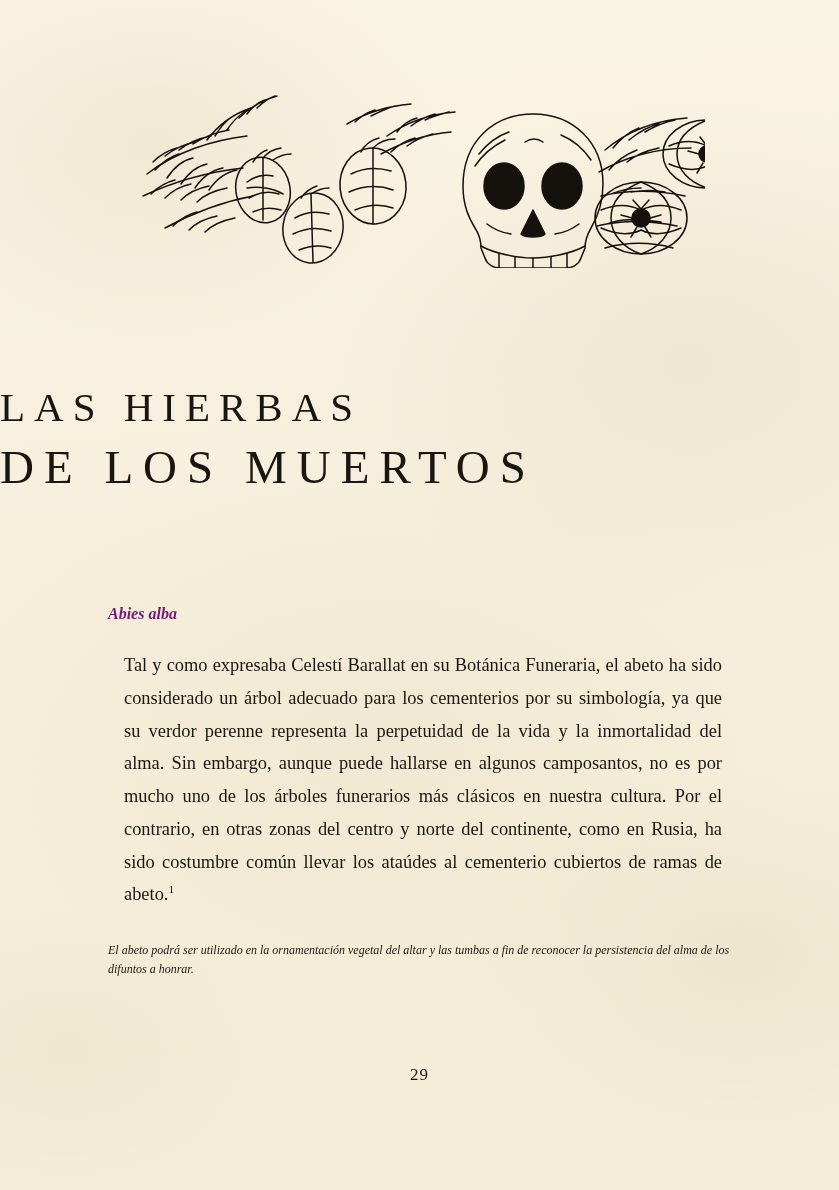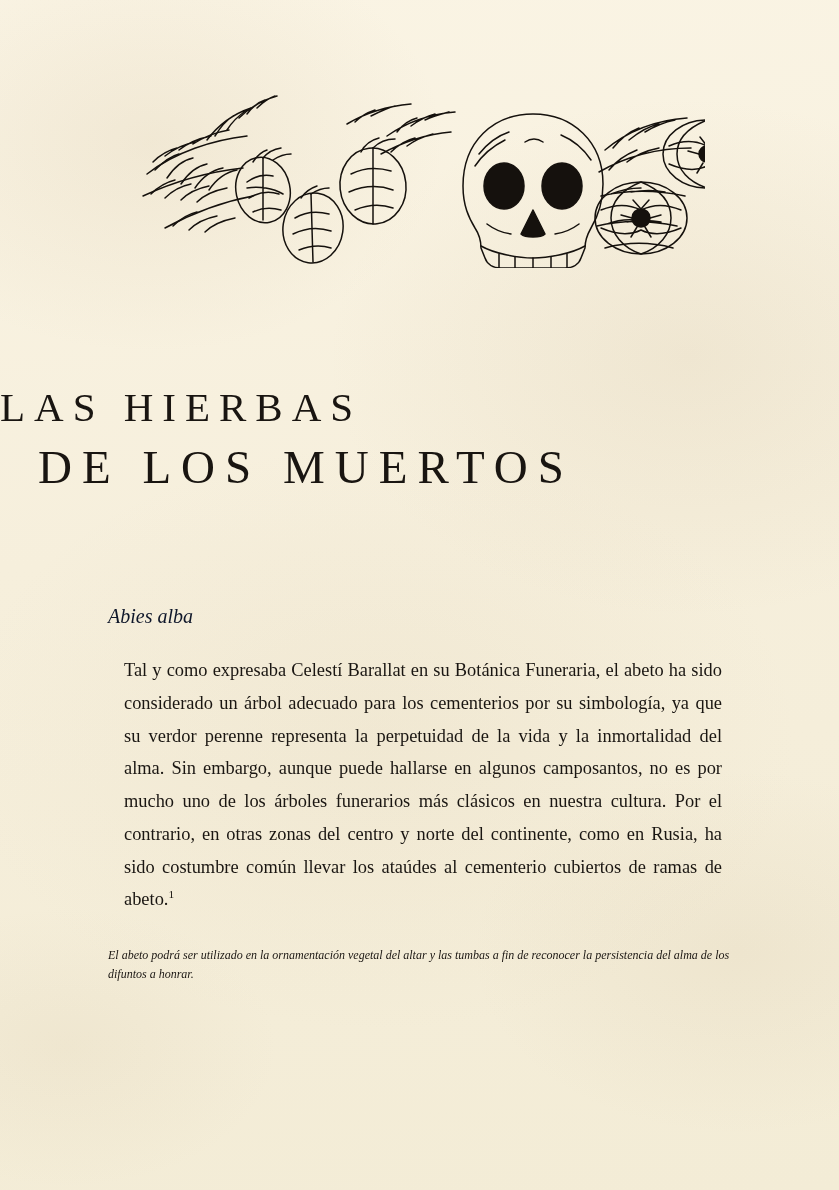--- a/index.html
+++ b/index.html
@@ -65,43 +65,42 @@
     line-height: 1.12;
   }
   .title-line-1 {
     font-size: 41px;
     letter-spacing: 9px;
   }
   .title-line-2 {
     font-size: 47px;
     letter-spacing: 10px;
     margin-top: 10px;
-    padding-left: 38px;
   }
 
   
   .content {
     position: absolute;
     top: 605px;
     left: 108px;
     width: 630px;
   }
   .entry-name {
     font-size: 30px;
     letter-spacing: 5px;
     font-weight: 400;
     margin: 0 0 6px 0;
     color: #15110e;
   }
   .entry-latin {
     font-style: italic;
-    font-weight: 400;
-    font-size: 20px;
+    font-weight: 700;
+    font-size: 16px;
     margin: 0 0 26px 0;
-    color: #0f172a;
+    color: #701a75;
   }
   .body-text {
     font-size: 18.4px;
     line-height: 1.78;
     text-align: justify;
     text-justify: inter-word;
     margin: 16px;
     color: #1a1612;
   }
   .body-text sup {
@@ -211,14 +210,15 @@
     <div class="title-line title-line-1">LAS HIERBAS</div>
     <div class="title-line title-line-2">DE LOS MUERTOS</div>
   </div>
 
   <div class="content">
     <div class="entry-latin">Abies alba</div>
     <p class="body-text"><span>Tal y como expresaba Celestí Barallat en su Botánica Funeraria, el abeto ha sido considerado un árbol adecuado para los cementerios por su simbología, ya que su verdor perenne representa la perpetuidad de la vida y la inmortalidad del alma. Sin embargo, aunque puede hallarse en algunos camposantos, no es por mucho uno de los árboles funerarios más clásicos en nuestra cultura. Por el contrario, en otras zonas del centro y norte del continente, como en Rusia, ha sido costumbre común llevar los ataúdes al cementerio cubiertos de ramas de abeto.</span><sup>1</sup></p>
     <p class="pull-note">El abeto podrá ser utilizado en la ornamentación vegetal del altar y las tumbas a fin de reconocer la persistencia del alma de los difuntos a honrar.</p>
   </div>
 
+  <div class="folio">29</div>
 
 </div>
 
 </body></html>

